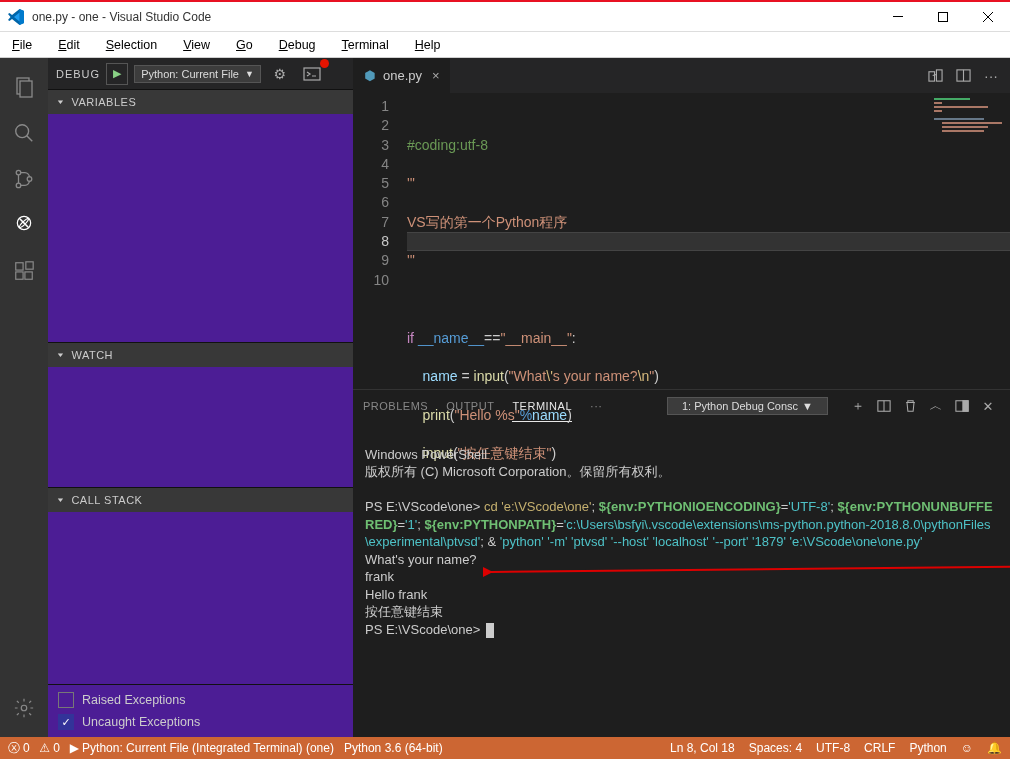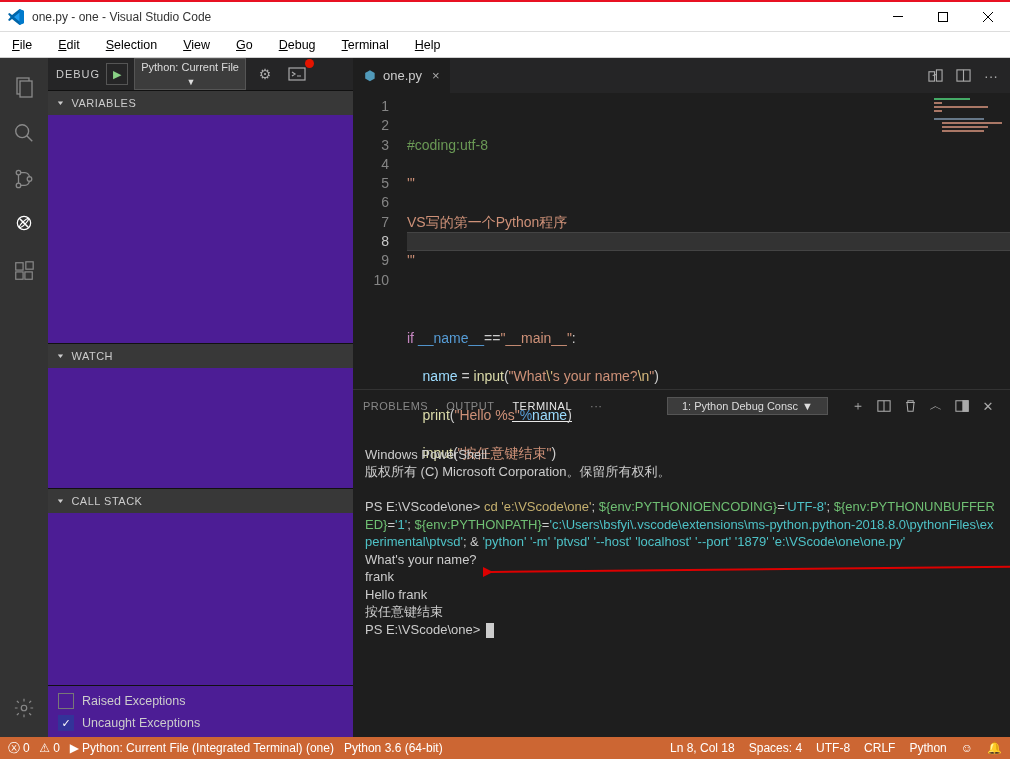--- a/index.html
+++ b/index.html
@@ -24,21 +24,21 @@
 .activity-bar{ width:48px; background:#333333; display:flex; flex-direction:column; align-items:center; padding-top:8px; gap:4px; }
 .act-icon{ width:48px; height:42px; display:flex; align-items:center; justify-content:center; color:#8a8a8a; }
 .act-icon.active{ color:#fff; }
 .activity-bar .bottom{ margin-top:auto; margin-bottom:8px; }
 
 
 .side-panel{ width:305px; background:#252526; display:flex; flex-direction:column; font-size:12px; }
 .debug-toolbar{ height:35px; display:flex; align-items:center; padding:0 8px; gap:6px; color:#ccc; font-size:11px;}
 .debug-toolbar .label{ letter-spacing:1px; }
 .run-btn{ width:22px; height:22px; display:flex; align-items:center; justify-content:center; background:transparent; border:1px solid #555; color:#89d185;}
-.debug-conf{ background:#3c3c3c; border:1px solid #555; padding:2px 6px; font-size:11px; display:flex; align-items:center; gap:4px; color:#ddd; position:relative;flex-direction:column;}
+.debug-conf{ background:#3c3c3c; border:1px solid #555; padding:2px 6px; font-size:11px; display:flex; align-items:center; gap:4px; color:#ddd; position:relative;}
 .debug-conf .caret{ font-size:9px; margin-left:2px;}
 .icon-btn{ width:26px; height:22px; display:flex; align-items:center; justify-content:center; color:#aaa; font-size:14px;}
 .badge{ position:absolute; top:-4px; right:-4px; width:9px; height:9px; background:#e51400; border-radius:50%;}
 .panel-section{ border-top:1px solid #111; }
 .panel-hdr{ height:24px; background:#383838; display:flex; align-items:center; padding:0 8px; color:#ccc; font-size:11px; letter-spacing:.5px;}
 .panel-hdr .tri{ font-size:9px; margin-right:6px; transform:scaleY(.7);}
 .panel-body{ background:#4c1d95; }
 .variables-body{ height:228px; }
 .watch-body{ height:120px; }
 .callstack-body{ height:172px; }
@@ -78,21 +78,21 @@
 .term-tabs{ height:32px; display:flex; align-items:center; padding:0 10px; gap:18px; font-size:11px; color:#888;}
 .term-tabs .ttab{ letter-spacing:.5px; height:100%; display:flex; align-items:center;}
 .term-tabs .ttab.active{ color:#e7e7e7; border-bottom:1px solid #e7e7e7;}
 .term-tabs .tspacer{ flex:1;}
 .term-conf{ background:#3c3c3c; border:1px solid #555; padding:2px 14px; font-size:11px; color:#ddd; display:flex; align-items:center; gap:4px;}
 .term-actions{ display:flex; align-items:center; gap:2px;}
 .term-actions .ta{ width:24px; height:24px; display:flex; align-items:center; justify-content:center; color:#aaa; font-size:13px;}
 .term-body{ flex:1; padding:6px 12px; font-family:Consolas,monospace; font-size:13px; color:#ccc; line-height:17.5px; white-space:pre-wrap; word-break:break-all; position:relative;}
 .t-yellow{ color:#c5b06f;}
 .t-cyan{ color:#4ec2c7;}
-.t-green{ color:#6fbf73;}
+.t-green{ color:#6fbf73;font-weight:bold;}
 .cursor-block{ display:inline-block; width:8px; height:15px; background:#ccc; vertical-align:middle; margin-left:2px;}
 .arrow{ position:absolute; top:140px; left:130px; width:620px; height:20px; pointer-events:none;}
 
 
 .status-bar{ height:22px; background:#cc6633; color:#fff; display:flex; align-items:center; font-size:12px; padding:0 8px; gap:10px;}
 .status-bar .s-right{ margin-left:auto; display:flex; gap:14px; align-items:center;}
 .status-bar .s-item{ display:flex; align-items:center; gap:3px;}
 </style>
 </head>
 <body>

